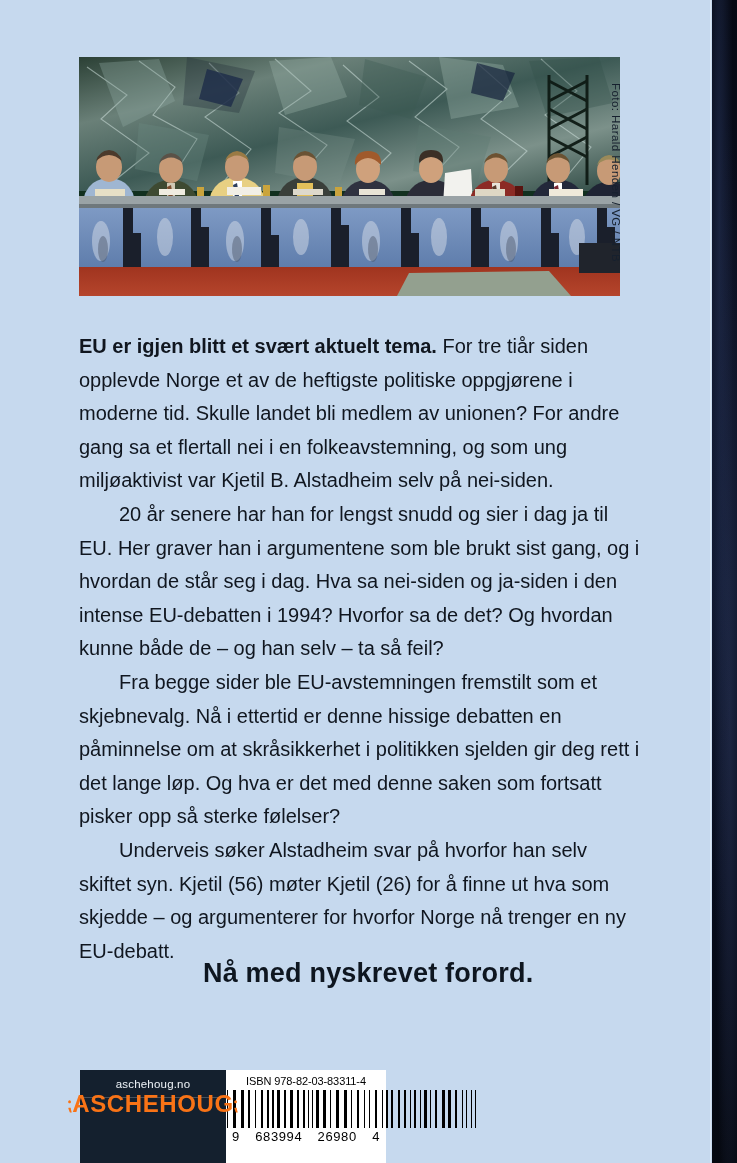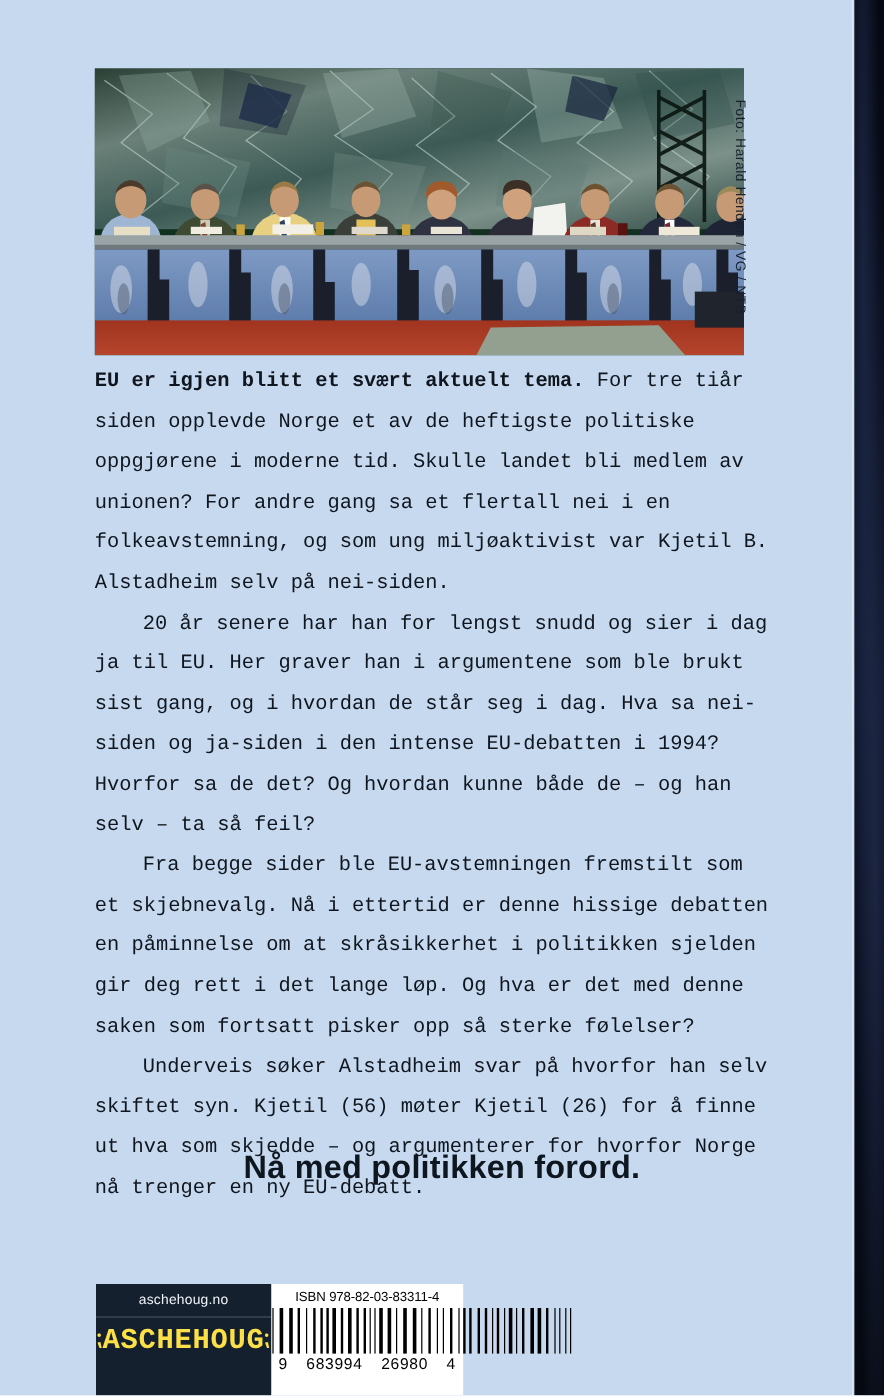--- a/index.html
+++ b/index.html
@@ -67,25 +67,25 @@
     font-size: 11.5px;
     letter-spacing: .45px;
     color: #16202e;
     white-space: nowrap;
   }
 
   
   #blurb {
     position: absolute;
     left: 79px;
-    top: 302px;
+    top: 330px;
     width: 563px;
     color: #10161f;
-    font-family: Liberation Mono, monospace;
-    font-size: 17px;
+    font-family: Liberation Sans, sans-serif;
+    font-size: 20px;
     line-height: 33.6px;
   }
   #blurb p {
     margin: 0;
     text-align: left;
   }
   #blurb p.indent { text-indent: 40px; }
   #blurb .lead { font-weight: bold; }
 
   #tagline {
@@ -126,26 +126,25 @@
   }
   #logo-divider {
     position: absolute;
     top: 27px;
     left: 0;
     width: 100%;
     height: 1px;
     background: rgba(255,255,255,.22);
   }
   #logo-wordmark {
-    margin-top: 13px;
-    font-family: Liberation Mono, monospace;
+    font-family: Liberation Sans, sans-serif;
     font-weight: bold;
     font-size: 24px;
     letter-spacing: .6px;
-    color: #fde047;
+    color: #f97316;
     position: relative;
     white-space: nowrap;
   }
   #logo-wordmark .swash {
     font-size: 17px;
     vertical-align: 2px;
   }
 
   #barcode-box {
     width: 160px;
@@ -347,21 +346,21 @@
 
   <div id="photo-credit">Foto: Harald Henden / VG / NTB</div>
 
   <div id="blurb">
     <p><span class="lead">EU er igjen blitt et svært aktuelt tema.</span><span> For tre tiår siden opplevde Norge et av de heftigste politiske oppgjørene i moderne tid. Skulle landet bli medlem av unionen? For andre gang sa et flertall nei i en folkeavstemning, og som ung miljøaktivist var Kjetil B. Alstadheim selv på nei-siden.</span></p>
     <p class="indent">20 år senere har han for lengst snudd og sier i dag ja til EU. Her graver han i argumentene som ble brukt sist gang, og i hvordan de står seg i dag. Hva sa nei-siden og ja-siden i den intense EU-debatten i 1994? Hvorfor sa de det? Og hvordan kunne både de – og han selv – ta så feil?</p>
     <p class="indent">Fra begge sider ble EU-avstemningen fremstilt som et skjebnevalg. Nå i ettertid er denne hissige debatten en påminnelse om at skråsikkerhet i politikken sjelden gir deg rett i det lange løp. Og hva er det med denne saken som fortsatt pisker opp så sterke følelser?</p>
     <p class="indent">Underveis søker Alstadheim svar på hvorfor han selv skiftet syn. Kjetil (56) møter Kjetil (26) for å finne ut hva som skjedde – og argumenterer for hvorfor Norge nå trenger en ny EU-debatt.</p>
   </div>
 
-  <div id="tagline">Nå med politikken forord.</div>
+  <div id="tagline">Nå med nyskrevet forord.</div>
 
   <div id="footer">
 
     <div id="logo-box">
       <div id="logo-url">aschehoug.no</div>
       <div id="logo-divider"></div>
       <div id="logo-wordmark"><span class="swash">⁏</span><span>ASCHEHOUG</span><span class="swash">⁏</span></div>
     </div>
 
     <div id="barcode-box">

